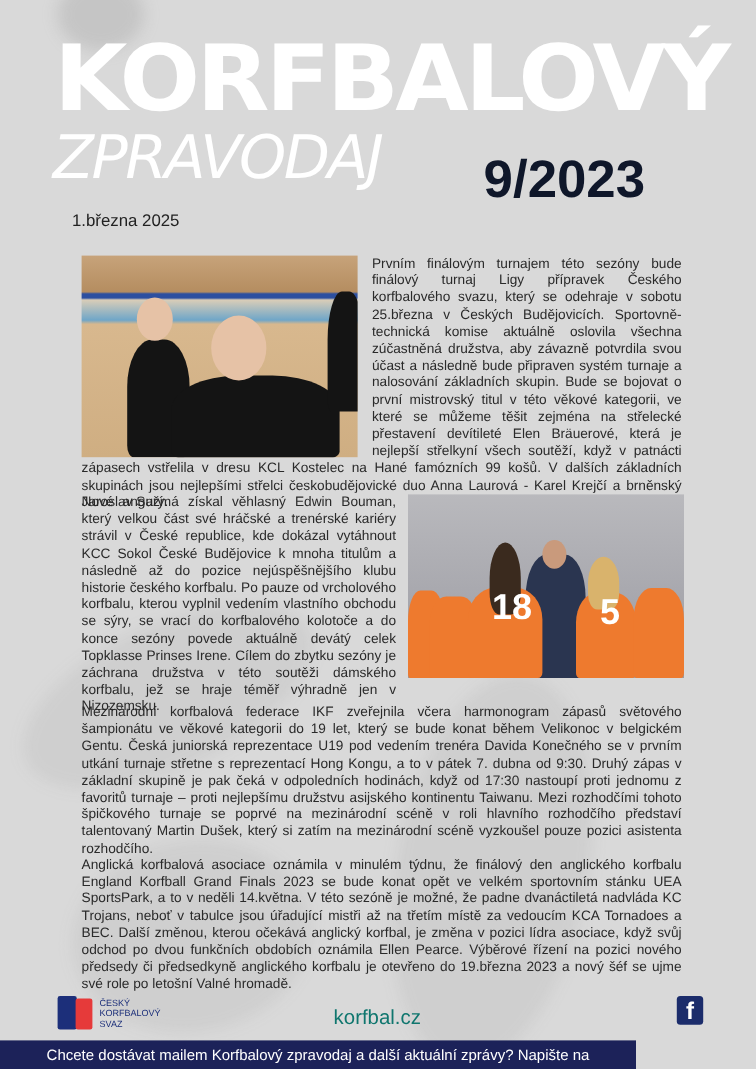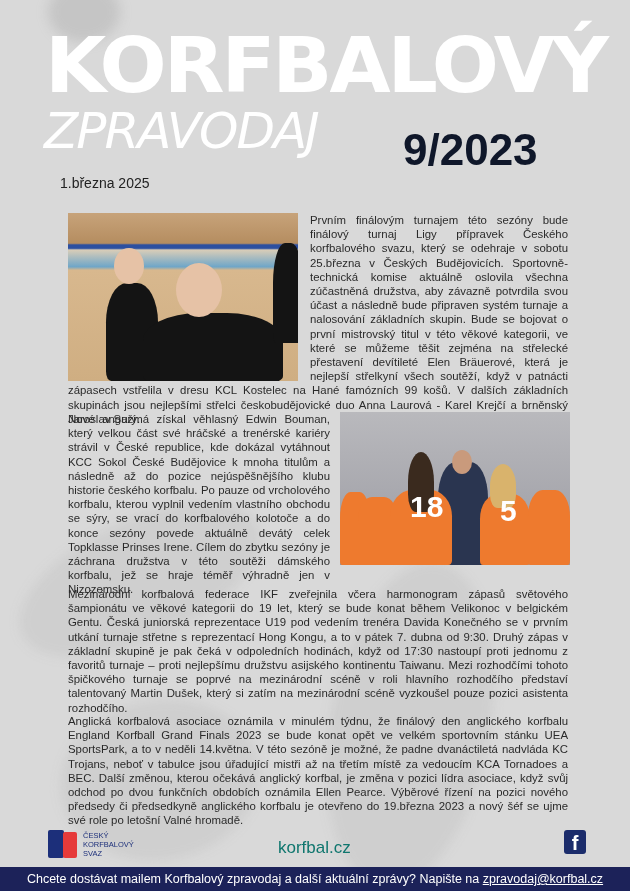--- a/index.html
+++ b/index.html
@@ -53,21 +53,21 @@
   .coach { position: absolute; background: #2a3550; border-radius: 35% 35% 6% 6%; }
   .num { position: absolute; color: #fff; font-weight: bold; font-size: 30px; }
   .logo { position: absolute; left: 48px; top: 830px; display: flex; align-items: flex-end; }
   .logo-mark { width: 30px; height: 28px; position: relative; }
   .logo-mark .blue { position: absolute; left: 0; top: 0; width: 16px; height: 28px; background: #1c2f7a; border-radius: 2px; }
   .logo-mark .red { position: absolute; left: 15px; top: 2px; width: 14px; height: 26px; background: #e63a3a; border-radius: 2px; }
   .logo-text { margin-left: 5px; font-size: 7.5px; line-height: 9px; color: #1c2f7a; }
   .site { position: absolute; left: 278px; top: 838px; font-size: 17px; color: #0f766e; }
   .fb { position: absolute; left: 564px; top: 830px; width: 22px; height: 24px; background: #1b2c6b; border-radius: 3px; color: #fff; font-weight: bold; font-size: 20px; text-align: center; line-height: 26px; }
 
-  .bar { position: absolute; left: 0; top: 867px; width: 630px; height: 24px; background: #1c2259; color: #ffffff; font-size: 12.5px; line-height: 24px; text-align: center; }
+  .bar { position: absolute; left: 0; top: 867px; width: 530px; height: 24px; background: #1c2259; color: #ffffff; font-size: 12.5px; line-height: 24px; text-align: center; }
   .bar a { color: #ffffff; text-decoration: underline; }
 </style>
 </head>
 <body>
 
 <div class="bg-shape bg1"></div>
 <div class="bg-shape bg2"></div>
 <div class="bg-shape bg3"></div>
 <div class="bg-shape bg4"></div>
 

